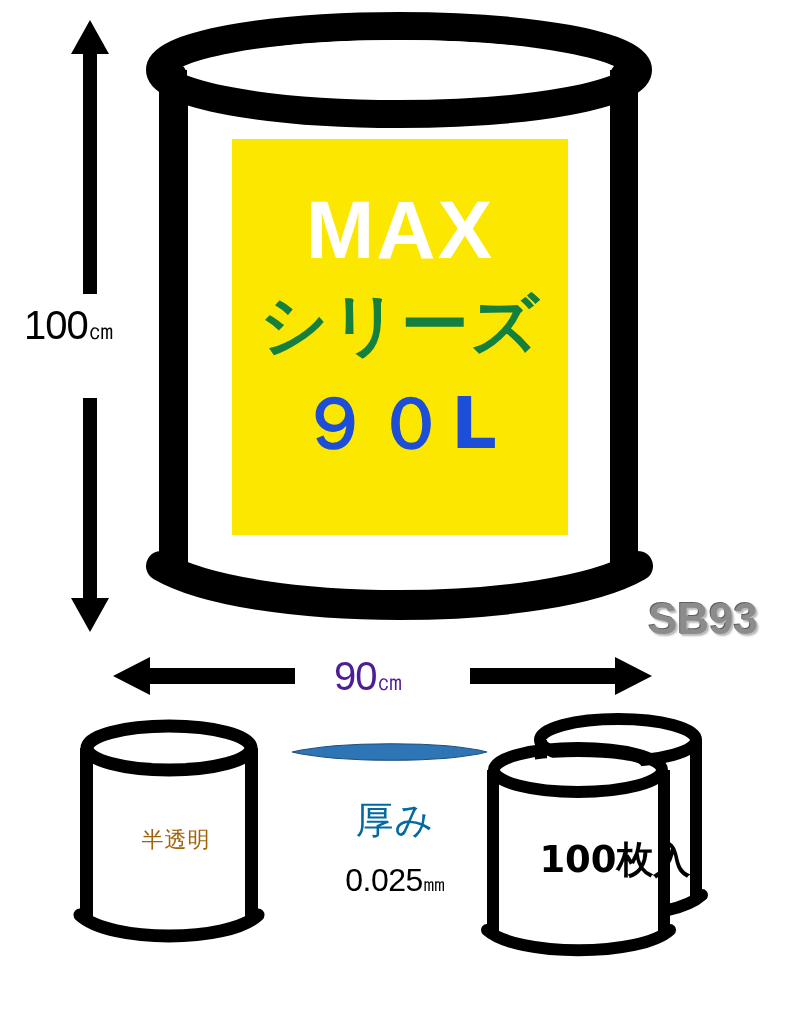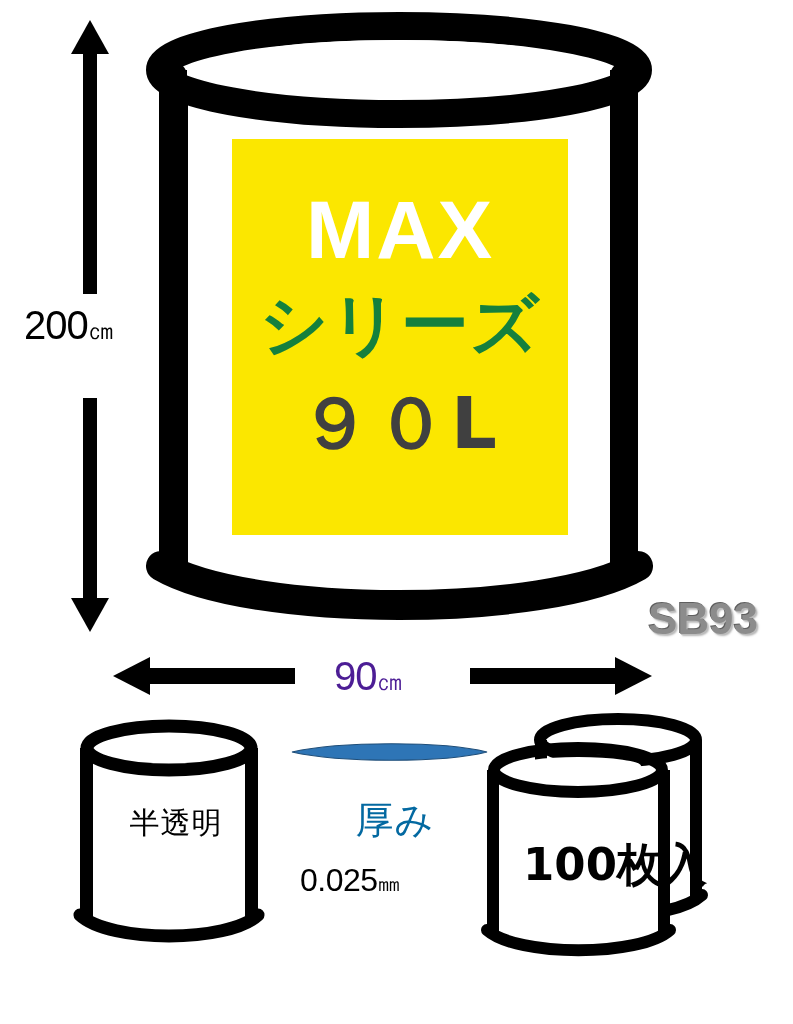--- a/index.html
+++ b/index.html
@@ -59,21 +59,21 @@
   .label-series {
     color: #15803d;
     font-size: 68px;
     font-weight: bold;
     letter-spacing: 1px;
     line-height: 1.0;
     margin-top: 22px;
     font-family: "DejaVu Sans", "Liberation Sans", sans-serif;
   }
   .label-volume {
-    color: #404040;
+    color: #1d4ed8;
     font-size: 72px;
     font-weight: bold;
     letter-spacing: 4px;
     line-height: 1.0;
     margin-top: 28px;
     font-family: "DejaVu Sans", "Liberation Sans", sans-serif;
   }
 
   
   .dim-height {
@@ -113,61 +113,62 @@
        1px  1px 0 #bdbdbd,
       -1px -1px 0 #5f5f5f,
        2px  2px 2px rgba(120,120,120,0.55);
     white-space: nowrap;
   }
 
   
   .feature-translucent-text {
     position: absolute;
     left: 96px;
-    top: 803px;
+    top: 825px;
     width: 160px;
     text-align: center;
-    font-size: 30px;
+    font-size: 22px;
     font-weight: normal;
     letter-spacing: 1px;
-    color: #000000;
+    color: #a16207;
     font-family: "DejaVu Sans", "Liberation Sans", sans-serif;
   }
 
   .feature-thickness-title {
     position: absolute;
     left: 310px;
     top: 795px;
     width: 170px;
     text-align: center;
     font-size: 38px;
     font-weight: normal;
     letter-spacing: 1px;
     color: #0369a1;
     font-family: "DejaVu Sans", "Liberation Sans", sans-serif;
   }
   .feature-thickness-value {
     position: absolute;
     left: 300px;
     top: 862px;
     width: 190px;
+    text-align: center;
     font-size: 32px;
     letter-spacing: -0.5px;
     color: #000;
     white-space: nowrap;
   }
   .feature-thickness-value .unit { font-size: 23px; letter-spacing: -1px; }
 
   .feature-count-text {
     position: absolute;
     left: 510px;
     top: 835px;
     width: 210px;
     text-align: center;
-    font-size: 45px;
+    font-size: 37px;
     font-weight: bold;
     letter-spacing: 0px;
     color: #000;
     white-space: nowrap;
     font-family: "DejaVu Sans", "Liberation Sans", sans-serif;
   }
 </style>
 </head>
 <body>
 
@@ -248,21 +249,21 @@
 
   </svg>
 
   <div class="label-panel">
     <div class="label-max">MAX</div>
     <div class="label-series">シリーズ</div>
     <div class="label-volume">９０L</div>
   </div>
 
   <div class="dim-height">
-    <span>200</span><span class="unit">㎝</span>
+    <span>100</span><span class="unit">㎝</span>
   </div>
 
   <div class="dim-width">
     <span>90</span><span class="unit">㎝</span>
   </div>
 
   <div class="sku-code">SB93</div>
 
   <div class="feature-translucent-text">半透明</div>
 

